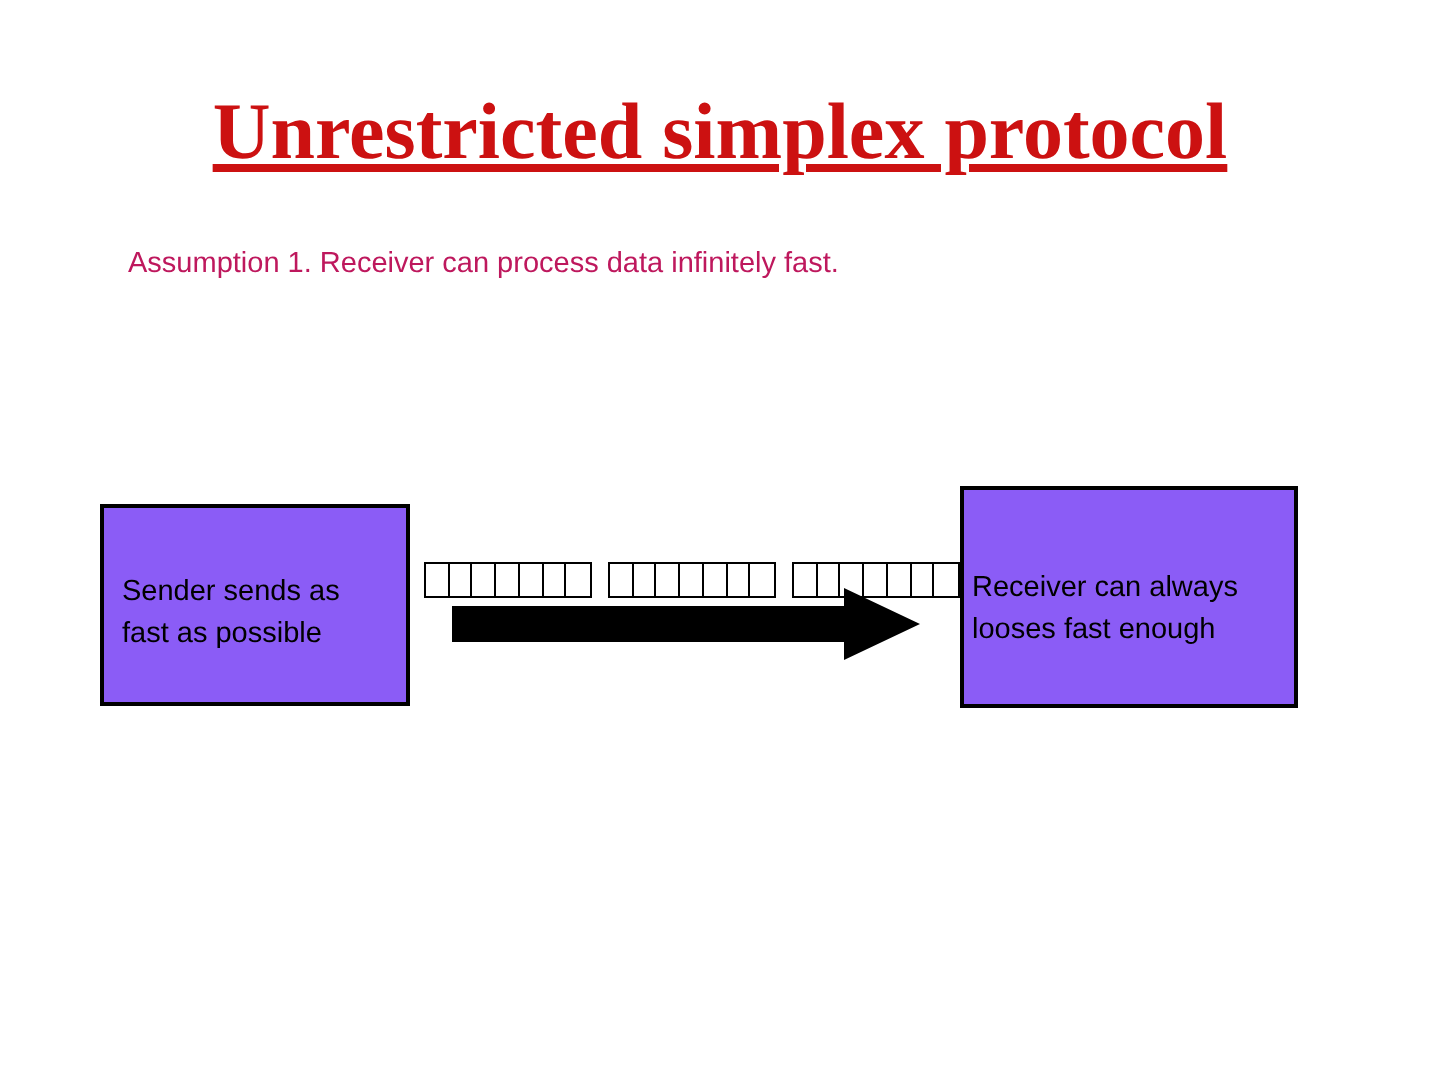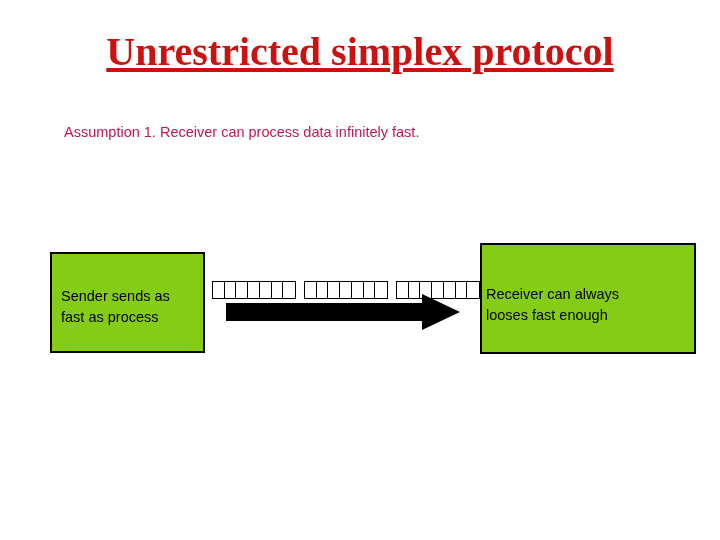--- a/index.html
+++ b/index.html
@@ -13,21 +13,21 @@
     height: 540px;
     background: #ffffff;
     overflow: hidden;
     font-family: "Liberation Sans", sans-serif;
   }
 
   
   #title {
     position: absolute;
     left: 0;
-    top: 29px;
+    top: 43px;
     width: 720px;
     text-align: center;
     font-family: "Liberation Serif", serif;
     font-weight: bold;
     font-size: 40px;
     line-height: 46px;
     letter-spacing: 0px;
     color: #CC1111;
     text-decoration: underline;
     text-underline-offset: 3px;
@@ -45,32 +45,32 @@
     line-height: 21px;
     font-weight: normal;
   }
   #assumptions .line { display: block; white-space: nowrap; }
 
   
   .node-box {
     position: absolute;
     box-sizing: border-box;
     border: 2px solid #000000;
-    background: #84cc16;
+    background: #8b5cf6;
   }
   #sender-box {
     left: 50px;
     top: 252px;
     width: 155px;
     height: 101px;
   }
   #receiver-box {
     left: 480px;
     top: 243px;
-    width: 216px;
+    width: 169px;
     height: 111px;
   }
   .node-text {
     position: absolute;
     color: #000000;
     font-size: 14.5px;
     line-height: 21px;
     white-space: nowrap;
   }
   #sender-text {
@@ -129,21 +129,21 @@
 
   <div id="title">Unrestricted simplex protocol</div>
 
   <div id="assumptions">
     <span class="line">Assumption 1. Receiver can process data infinitely fast.</span>
   </div>
 
   <div id="sender-box" class="node-box">
     <div id="sender-text" class="node-text">
       <span class="line">Sender sends as</span>
-      <span class="line">fast as process</span>
+      <span class="line">fast as possible</span>
     </div>
   </div>
 
   <div id="receiver-box" class="node-box">
     <div id="receiver-text" class="node-text">
       <span class="line">Receiver can always</span>
       <span class="line">looses fast enough</span>
     </div>
   </div>
 

